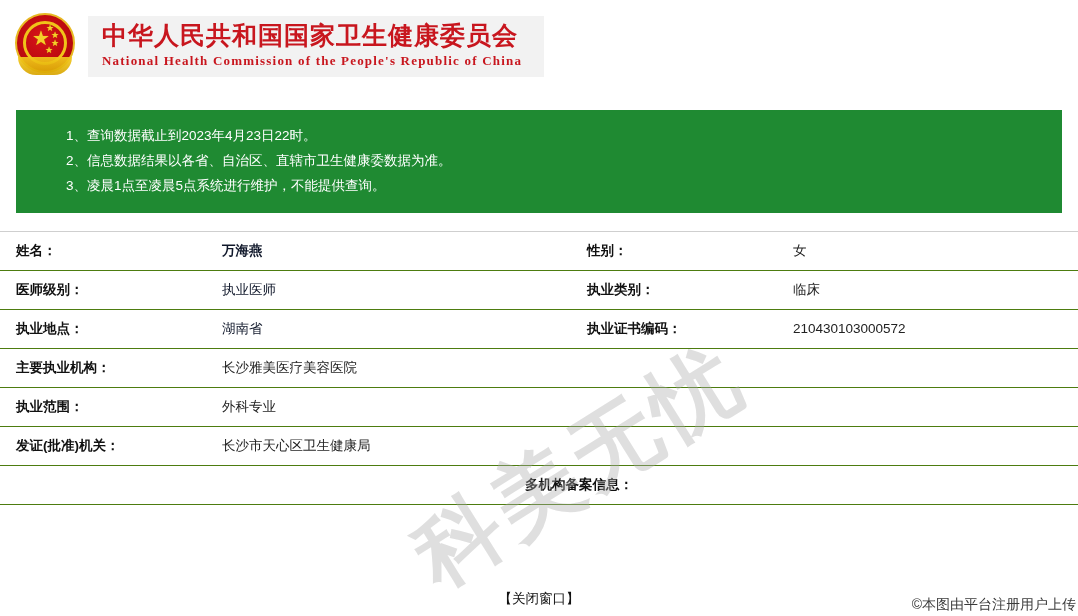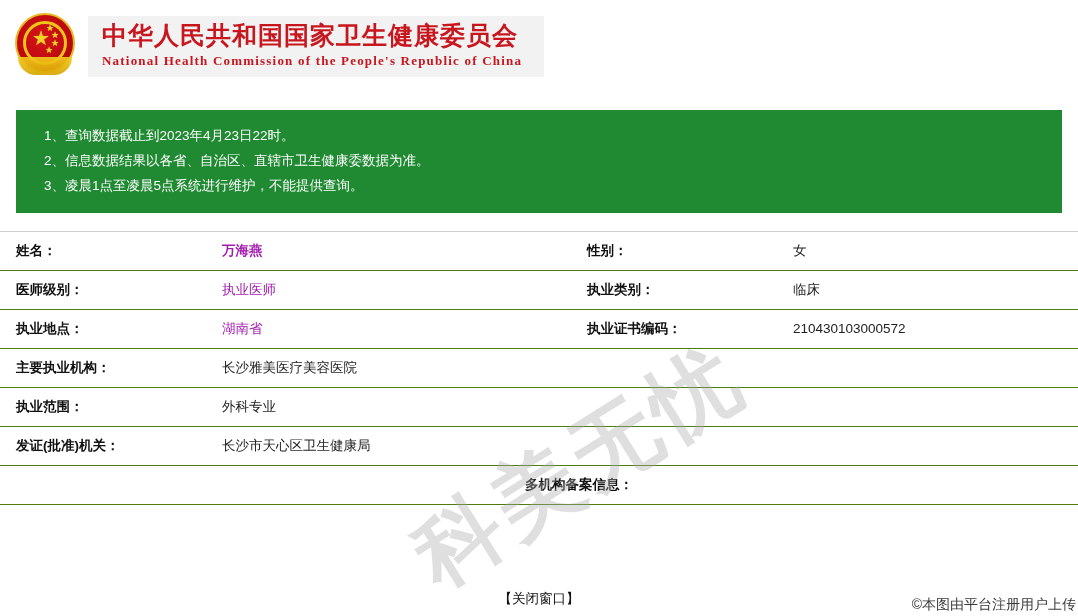--- a/index.html
+++ b/index.html
@@ -96,21 +96,21 @@
   }
 
   
   .notice-wrap {
     padding: 18px 16px 0 16px;
     box-sizing: border-box;
   }
   .notice {
     background: #1f8a32;
     color: #ffffff;
-    padding: 14px 10px 14px 28px;
+    padding: 14px 10px 14px 50px;
     box-sizing: border-box;
     line-height: 1.85;
     font-size: 13.5px;
   }
   .notice div { white-space: nowrap; }
 
   
   .table-wrap {
     padding: 18px 0 0 0;
     position: relative;
@@ -123,21 +123,21 @@
   table.info td {
     border-top: 1px solid #cfcfcf;
     border-bottom: 1px solid #4d7c0f;
     height: 38px;
     padding: 0 0 0 16px;
     font-size: 13.5px;
     vertical-align: middle;
     background: transparent;
   }
   td.label { width: 190px; font-weight: bold; color: #111; }
-  td.value { width: 349px; color: #a21caf; }
+  td.value { width: 349px; color: #0f172a; }
   td.label2 { width: 190px; font-weight: bold; color: #111; }
   td.value2 { width: 349px; color: #222; }
   td.value-wide { color: #222; }
   td.strong-value { font-weight: bold; font-size: 14px; }
   td.center-note {
     text-align: center;
     padding-left: 0;
     height: 48px;
     font-size: 14px;
     font-weight: bold;

